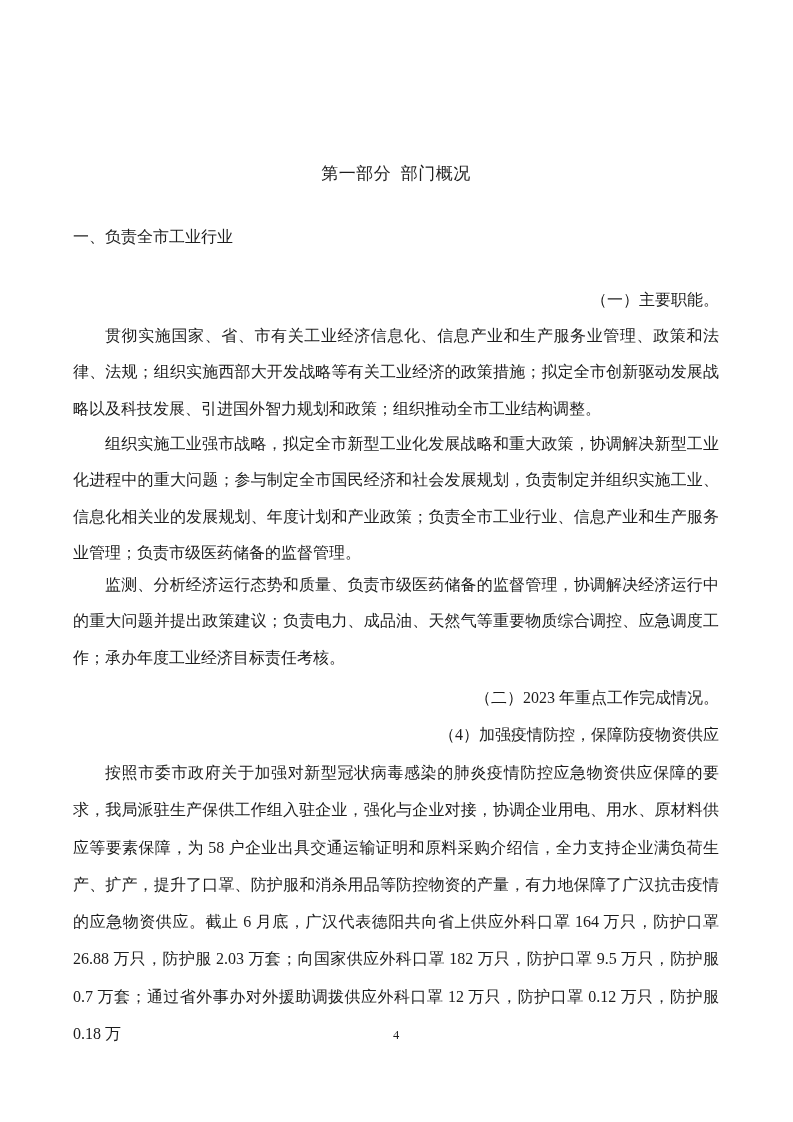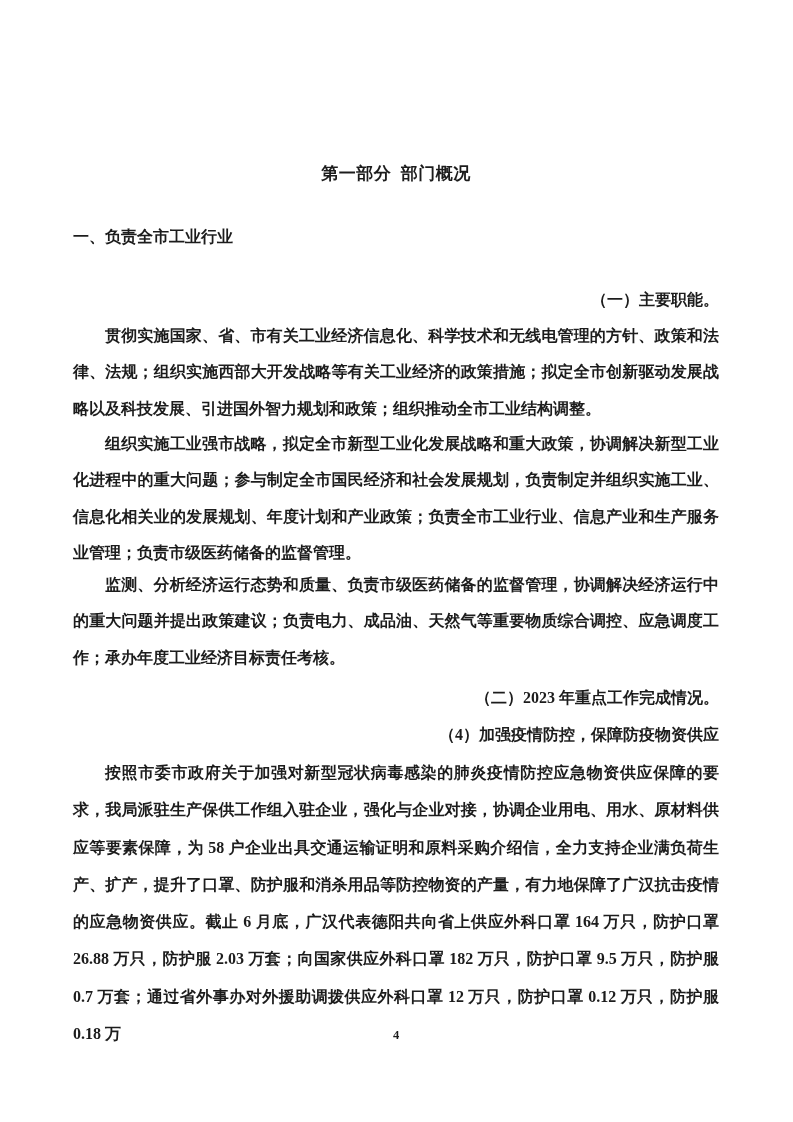--- a/index.html
+++ b/index.html
@@ -8,21 +8,20 @@
     background: #ffffff;
   }
   .page {
     position: relative;
     width: 793px;
     height: 1122px;
     background: #ffffff;
     overflow: hidden;
     font-family: "Liberation Serif", "DejaVu Serif", serif;
     color: #1c1c1c;
-    font-weight: bold;
   }
   .content {
     position: absolute;
     left: 73px;
     width: 646px;
     top: 0;
   }
   .doc-title {
     position: absolute;
     top: 162px;
@@ -76,21 +75,21 @@
 
 <div class="page">
   <div class="content">
 
     <div class="doc-title">第一部分  部门概况</div>
 
     <div class="section-heading">一、负责全市工业行业</div>
 
     <div class="para sub blk-0">（一）主要职能。</div>
 
-    <div class="para blk-1">贯彻实施国家、省、市有关工业经济信息化、科学技术和无线电管理的方针、政策和法律、法规；组织实施西部大开发战略等有关工业经济的政策措施；拟定全市创新驱动发展战略以及科技发展、引进国外智力规划和政策；组织推动全市工业结构调整。</div>
+    <div class="para blk-1">贯彻实施国家、省、市有关工业经济信息化、信息产业和生产服务业管理、政策和法律、法规；组织实施西部大开发战略等有关工业经济的政策措施；拟定全市创新驱动发展战略以及科技发展、引进国外智力规划和政策；组织推动全市工业结构调整。</div>
 
     <div class="para blk-2">组织实施工业强市战略，拟定全市新型工业化发展战略和重大政策，协调解决新型工业化进程中的重大问题；参与制定全市国民经济和社会发展规划，负责制定并组织实施工业、信息化相关业的发展规划、年度计划和产业政策；负责全市工业行业、信息产业和生产服务业管理；负责市级医药储备的监督管理。</div>
 
     <div class="para blk-3">监测、分析经济运行态势和质量、负责市级医药储备的监督管理，协调解决经济运行中的重大问题并提出政策建议；负责电力、成品油、天然气等重要物质综合调控、应急调度工作；承办年度工业经济目标责任考核。</div>
 
     <div class="para sub blk-4">（二）2023 年重点工作完成情况。</div>
 
     <div class="para sub blk-5">（4）加强疫情防控，保障防疫物资供应</div>
 
     <div class="para blk-6">按照市委市政府关于加强对新型冠状病毒感染的肺炎疫情防控应急物资供应保障的要求，我局派驻生产保供工作组入驻企业，强化与企业对接，协调企业用电、用水、原材料供应等要素保障，为 58 户企业出具交通运输证明和原料采购介绍信，全力支持企业满负荷生产、扩产，提升了口罩、防护服和消杀用品等防控物资的产量，有力地保障了广汉抗击疫情的应急物资供应。截止 6 月底，广汉代表德阳共向省上供应外科口罩 164 万只，防护口罩 26.88 万只，防护服 2.03 万套；向国家供应外科口罩 182 万只，防护口罩 9.5 万只，防护服 0.7 万套；通过省外事办对外援助调拨供应外科口罩 12 万只，防护口罩 0.12 万只，防护服 0.18 万</div>

